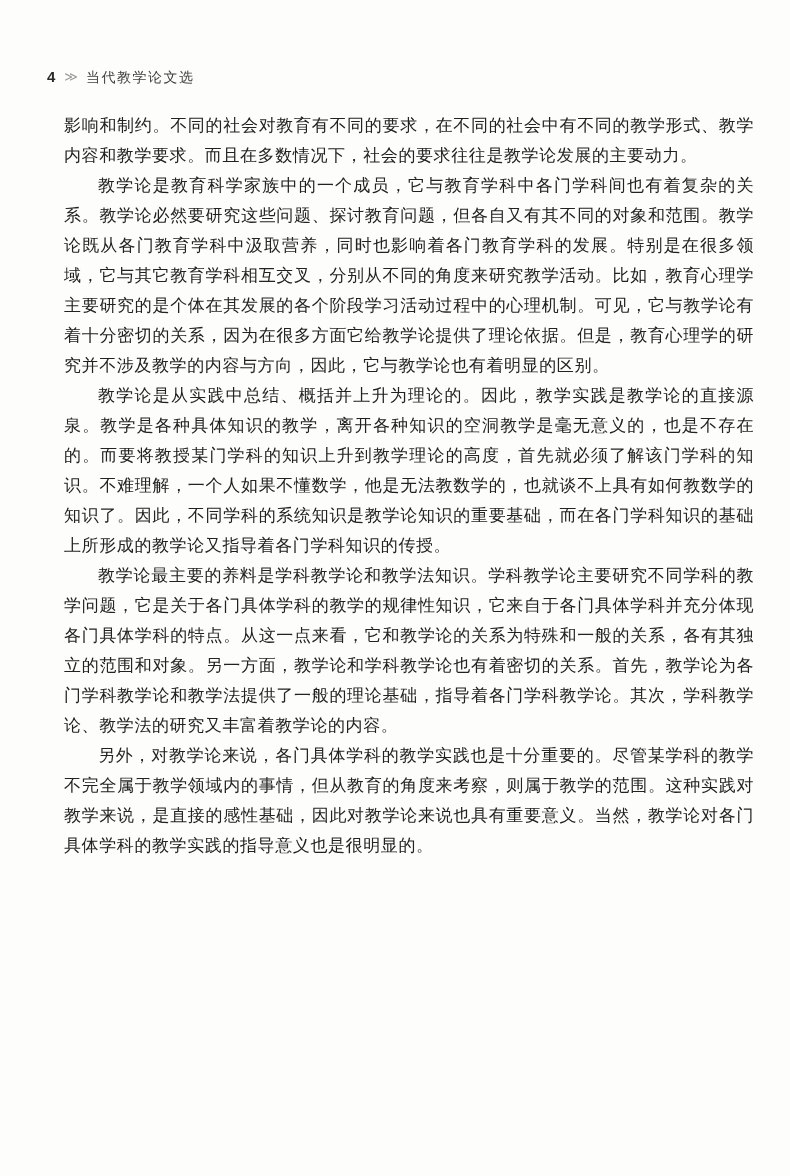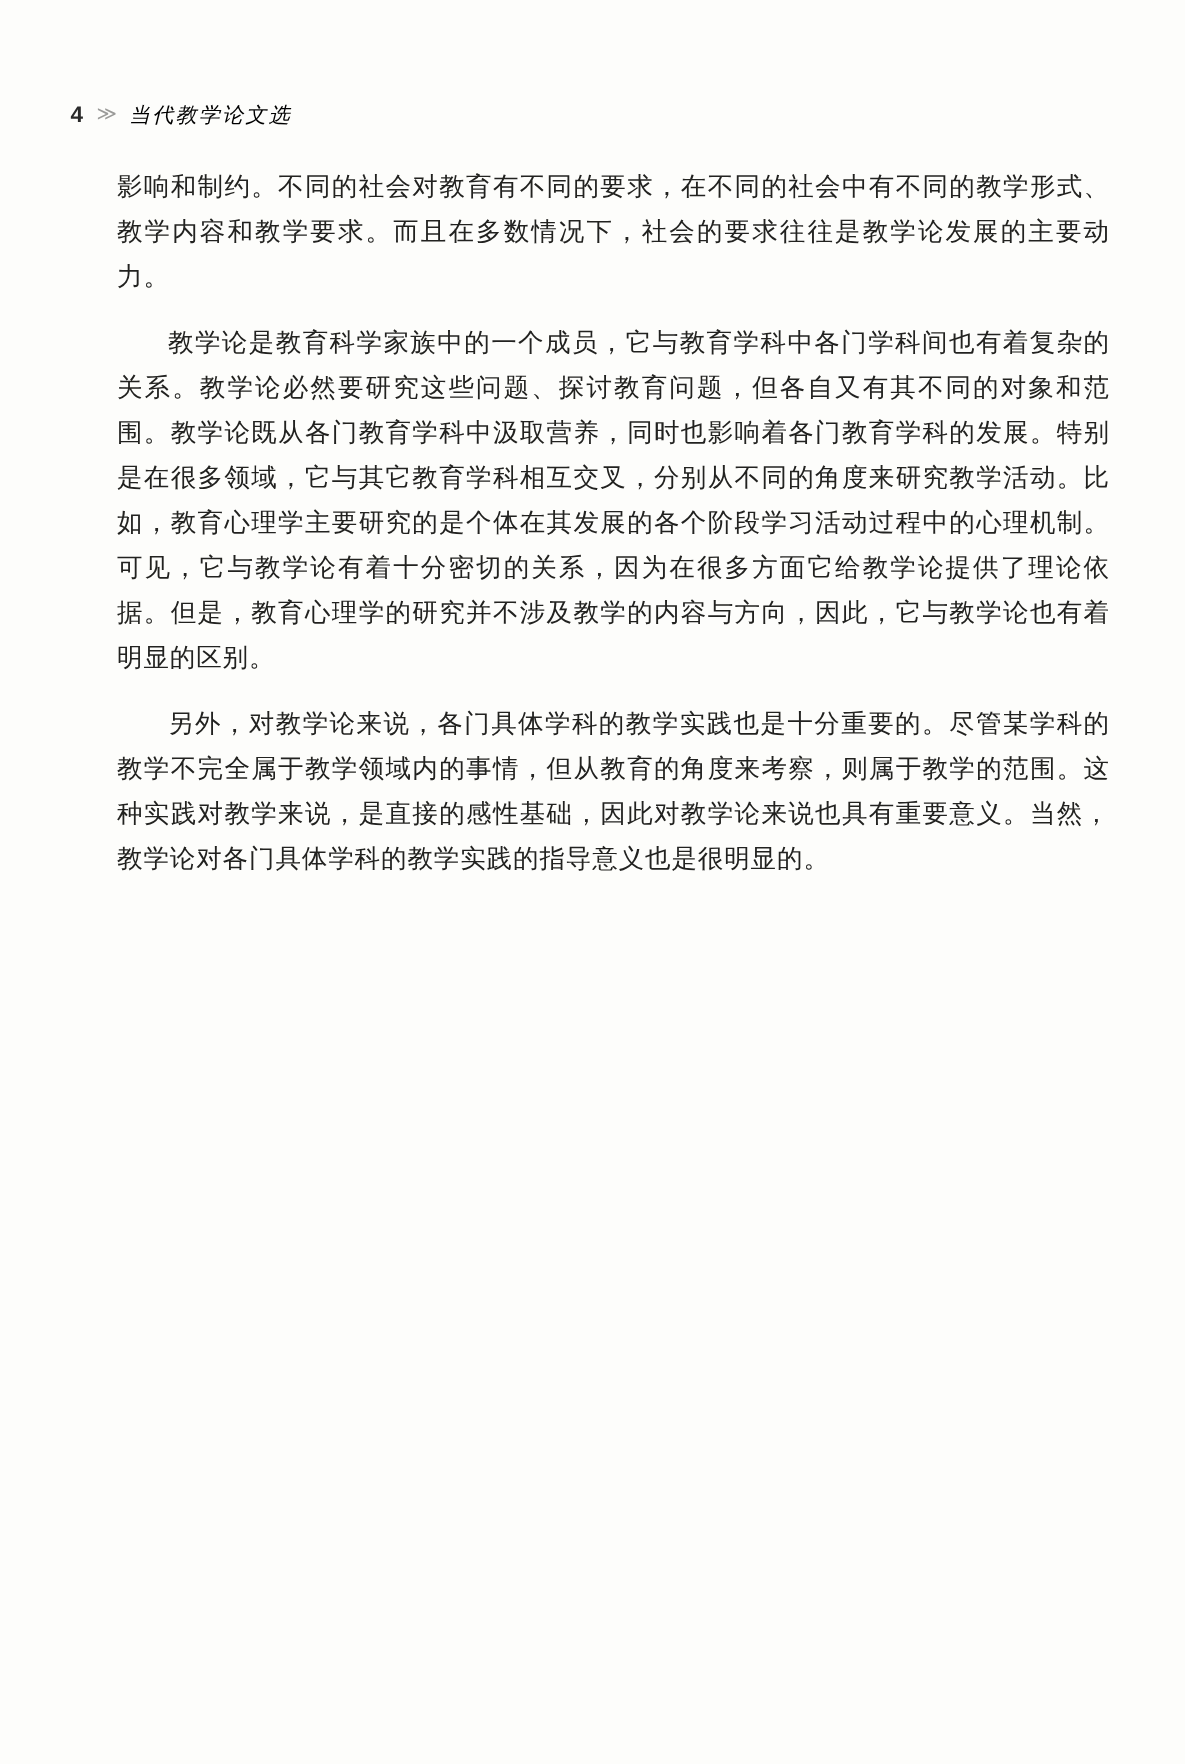--- a/index.html
+++ b/index.html
@@ -37,52 +37,53 @@
     color: #2a2a2a;
   }
   .chevrons {
     color: #9a9a98;
     font-size: 13px;
     letter-spacing: -1px;
     transform: translateY(-1px);
     display: inline-block;
   }
   .book-title {
-    font-style: italic;
     font-size: 14px;
     letter-spacing: 1.5px;
-    color: #000000;
+    color: #404040;
   }
   .page-body {
     font-size: 17px;
     line-height: 30px;
     letter-spacing: 0.6px;
     text-align: justify;
     text-justify: inter-ideograph;
     color: #222220;
   }
   .para {
-    margin: 14px;
+    margin: 0;
     word-break: break-all;
   }
   .para.indent {
     text-indent: 2em;
   }
 </style>
 </head>
 <body>
 
 <div class="page">
 
   <header class="page-header">
     <span class="page-number">4</span>
     <span class="chevrons">≫</span>
     <span class="book-title">当代教学论文选</span>
   </header>
 
   <main class="page-body">
     <p class="para no-indent">影响和制约。不同的社会对教育有不同的要求，在不同的社会中有不同的教学形式、教学内容和教学要求。而且在多数情况下，社会的要求往往是教学论发展的主要动力。</p>
     <p class="para indent">教学论是教育科学家族中的一个成员，它与教育学科中各门学科间也有着复杂的关系。教学论必然要研究这些问题、探讨教育问题，但各自又有其不同的对象和范围。教学论既从各门教育学科中汲取营养，同时也影响着各门教育学科的发展。特别是在很多领域，它与其它教育学科相互交叉，分别从不同的角度来研究教学活动。比如，教育心理学主要研究的是个体在其发展的各个阶段学习活动过程中的心理机制。可见，它与教学论有着十分密切的关系，因为在很多方面它给教学论提供了理论依据。但是，教育心理学的研究并不涉及教学的内容与方向，因此，它与教学论也有着明显的区别。</p>
+    <p class="para indent">教学论是从实践中总结、概括并上升为理论的。因此，教学实践是教学论的直接源泉。教学是各种具体知识的教学，离开各种知识的空洞教学是毫无意义的，也是不存在的。而要将教授某门学科的知识上升到教学理论的高度，首先就必须了解该门学科的知识。不难理解，一个人如果不懂数学，他是无法教数学的，也就谈不上具有如何教数学的知识了。因此，不同学科的系统知识是教学论知识的重要基础，而在各门学科知识的基础上所形成的教学论又指导着各门学科知识的传授。</p>
+    <p class="para indent">教学论最主要的养料是学科教学论和教学法知识。学科教学论主要研究不同学科的教学问题，它是关于各门具体学科的教学的规律性知识，它来自于各门具体学科并充分体现各门具体学科的特点。从这一点来看，它和教学论的关系为特殊和一般的关系，各有其独立的范围和对象。另一方面，教学论和学科教学论也有着密切的关系。首先，教学论为各门学科教学论和教学法提供了一般的理论基础，指导着各门学科教学论。其次，学科教学论、教学法的研究又丰富着教学论的内容。</p>
     <p class="para indent">另外，对教学论来说，各门具体学科的教学实践也是十分重要的。尽管某学科的教学不完全属于教学领域内的事情，但从教育的角度来考察，则属于教学的范围。这种实践对教学来说，是直接的感性基础，因此对教学论来说也具有重要意义。当然，教学论对各门具体学科的教学实践的指导意义也是很明显的。</p>
 
   </main>
 
 </div>
 
 </body></html>

